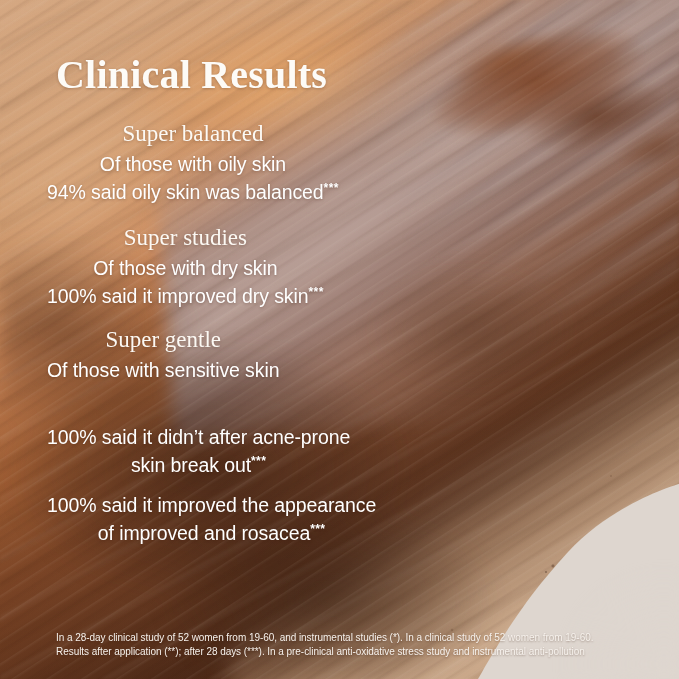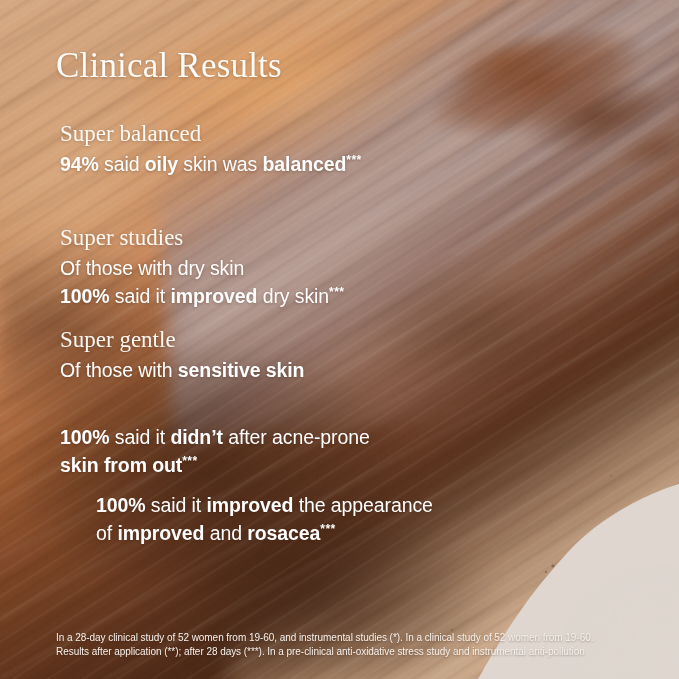--- a/index.html
+++ b/index.html
@@ -181,39 +181,40 @@
   
   #content {
     position: absolute;
     inset: 0;
     color: #ffffff;
   }
 
   .page-title {
     position: absolute;
     left: 56px;
-    top: 48px;
+    top: 54px;
     font-family: "Liberation Serif", "DejaVu Serif", serif;
-    font-size: 35px;
+    font-size: 40px;
     line-height: 1.05;
-    font-weight: 400;
+    font-weight: 700;
     letter-spacing: 0.2px;
     color: #fdfbf7;
     text-shadow: 0 1px 3px rgba(70,34,16,0.28);
   }
 
   .block {
     position: absolute;
-    left: 60px;
+    left: 47px;
+    text-align: center;
   }
   #block-balanced { top: 120px; }
   #block-hydrated { top: 224px; }
   #block-gentle   { top: 326px; }
   #block-acne     { top: 424px; }
-  #block-redness  { top: 492px; margin-left: 36px; }
+  #block-redness  { top: 492px; }
 
   .block-heading {
     font-family: "Liberation Serif", "DejaVu Serif", serif;
     font-size: 23px;
     font-weight: 400;
     line-height: 1.22;
     color: #fcf9f4;
     margin-bottom: 3px;
     text-shadow: 0 1px 3px rgba(70,34,16,0.26);
   }
@@ -221,21 +222,21 @@
   .block-line {
     font-family: "Liberation Sans", sans-serif;
     font-size: 19.5px;
     font-weight: 400;
     line-height: 1.42;
     color: #ffffff;
     letter-spacing: -0.1px;
     text-shadow: 0 1px 3px rgba(60,28,12,0.30);
     white-space: nowrap;
   }
-  .block-line b { font-weight: 700; }
+  .block-line b { font-weight: 400; }
 
   .sup {
     font-size: 0.62em;
     font-weight: 700;
     vertical-align: 0.62em;
     letter-spacing: 0.4px;
   }
 
   .footnote {
     position: absolute;
@@ -270,37 +271,38 @@
   <div class="bg-layer" id="bg-soften"></div>
   <div id="bg-corner-wedge"></div>
   <div id="bg-corner-soft"></div>
 
   <div id="content">
 
     <div class="page-title">Clinical Results</div>
 
     <div class="block" id="block-balanced">
       <div class="block-heading">Super balanced</div>
+      <div class="block-line"><span>Of those with oily skin</span></div>
       <div class="block-line"><b>94%</b><span> said </span><b>oily</b><span> skin was </span><b>balanced</b><span class="sup">***</span></div>
     </div>
 
     <div class="block" id="block-hydrated">
       <div class="block-heading">Super studies</div>
       <div class="block-line"><span>Of those with dry skin</span></div>
       <div class="block-line"><b>100%</b><span> said it </span><b>improved</b><span> dry skin</span><span class="sup">***</span></div>
     </div>
 
     <div class="block" id="block-gentle">
       <div class="block-heading">Super gentle</div>
       <div class="block-line"><span>Of those with </span><b>sensitive skin</b></div>
     </div>
 
     <div class="block" id="block-acne">
       <div class="block-line"><b>100%</b><span> said it </span><b>didn’t</b><span> after acne-prone</span></div>
-      <div class="block-line"><b>skin from out</b><span class="sup">***</span></div>
+      <div class="block-line"><b>skin break out</b><span class="sup">***</span></div>
     </div>
 
     <div class="block" id="block-redness">
       <div class="block-line"><b>100%</b><span> said it </span><b>improved</b><span> the appearance</span></div>
       <div class="block-line"><span>of </span><b>improved</b><span> and </span><b>rosacea</b><span class="sup">***</span></div>
     </div>
 
     <div class="footnote">
       <div>In a 28-day clinical study of 52 women from 19-60, and instrumental studies (*). In a clinical study of 52 women from 19-60.</div>
       <div>Results after application (**); after 28 days (***). In a pre-clinical anti-oxidative stress study and instrumental anti-pollution</div>

